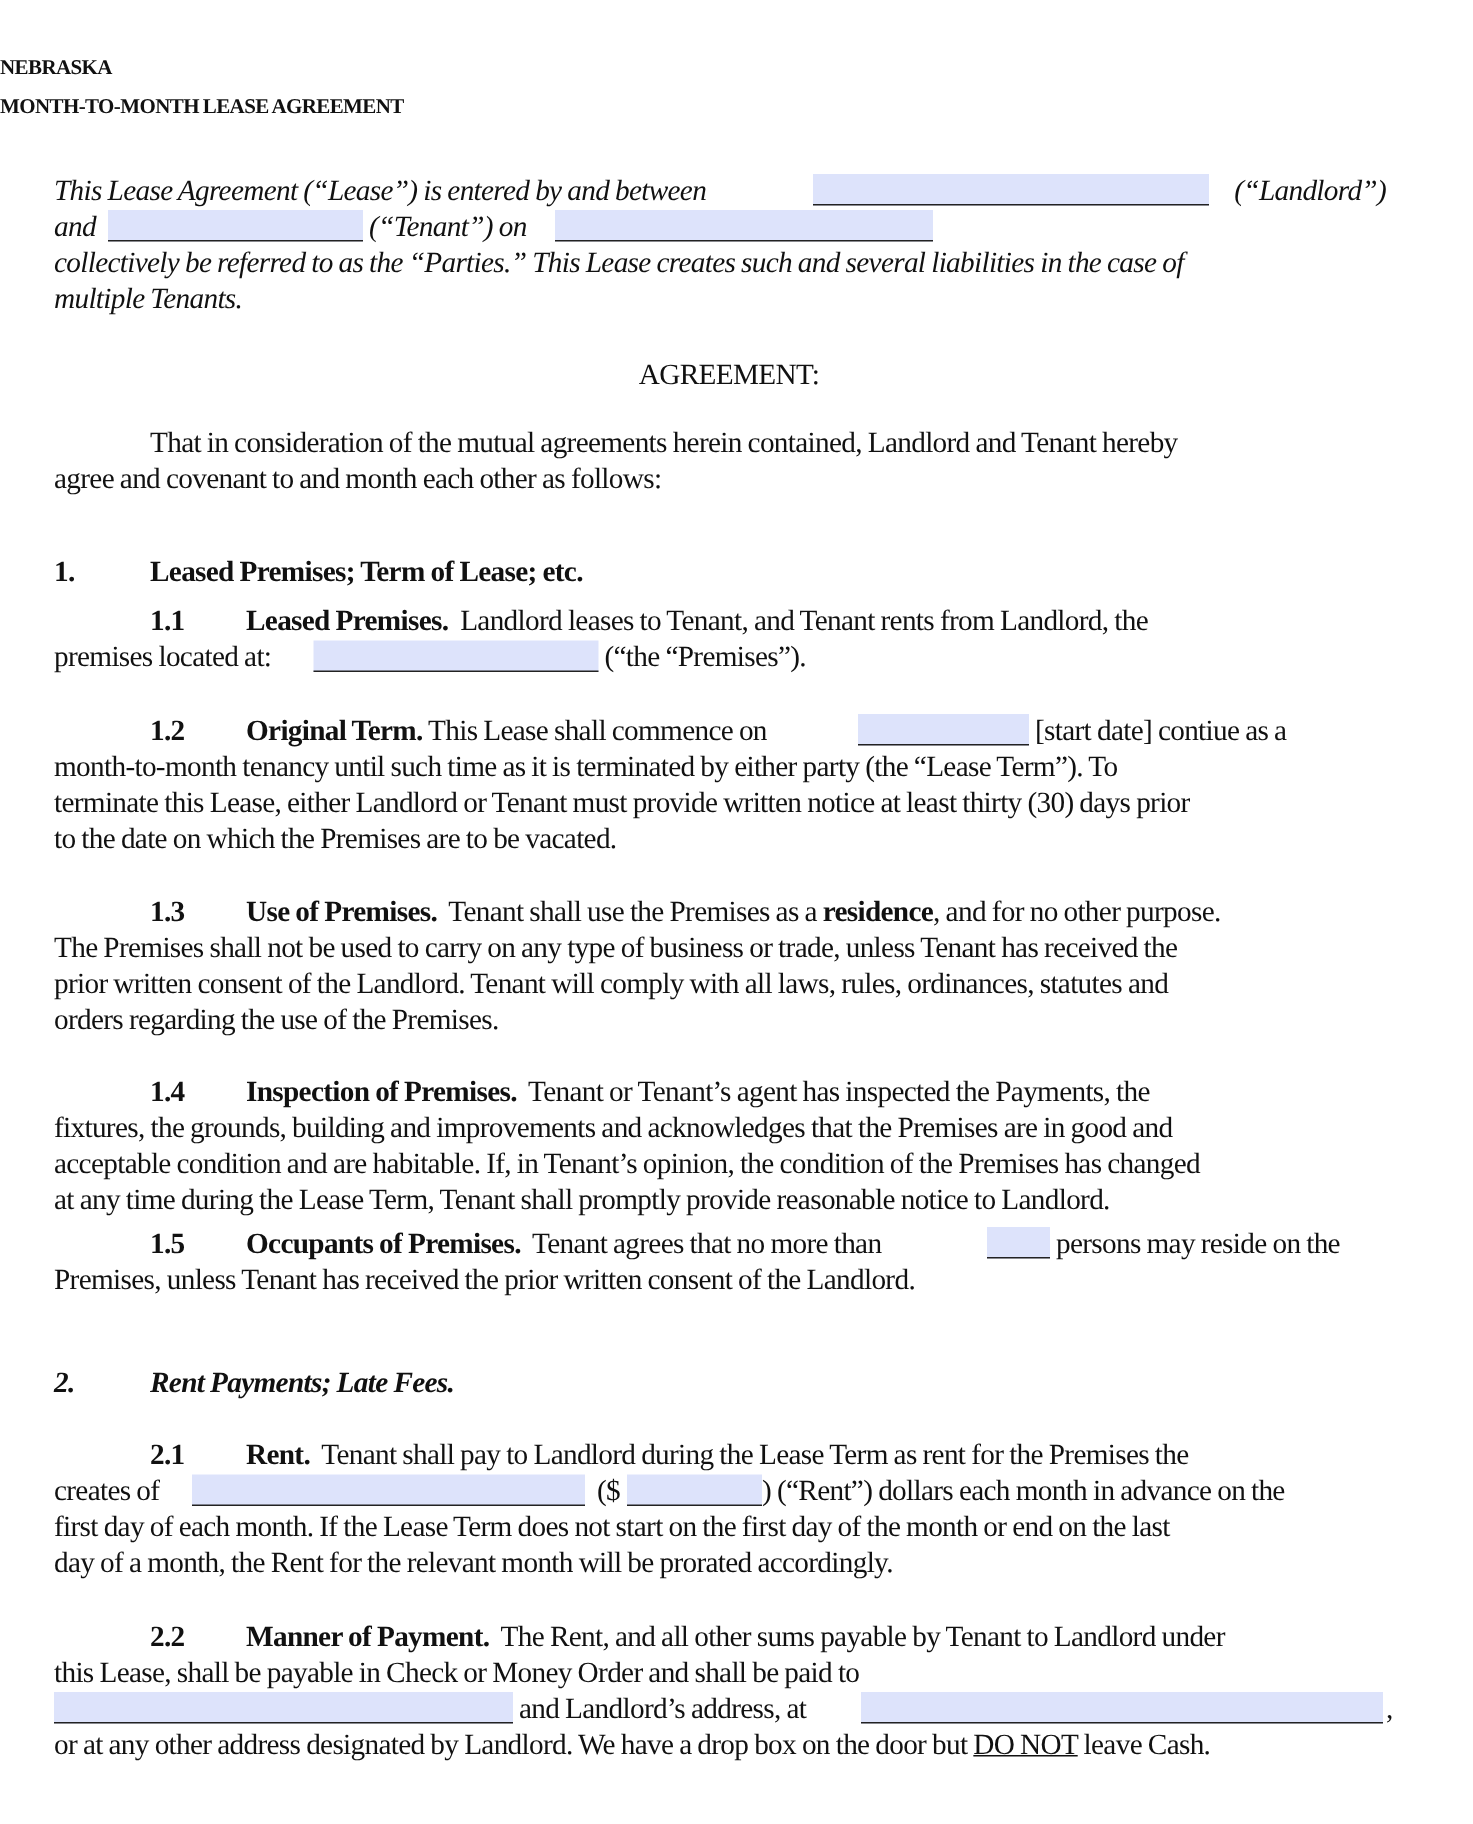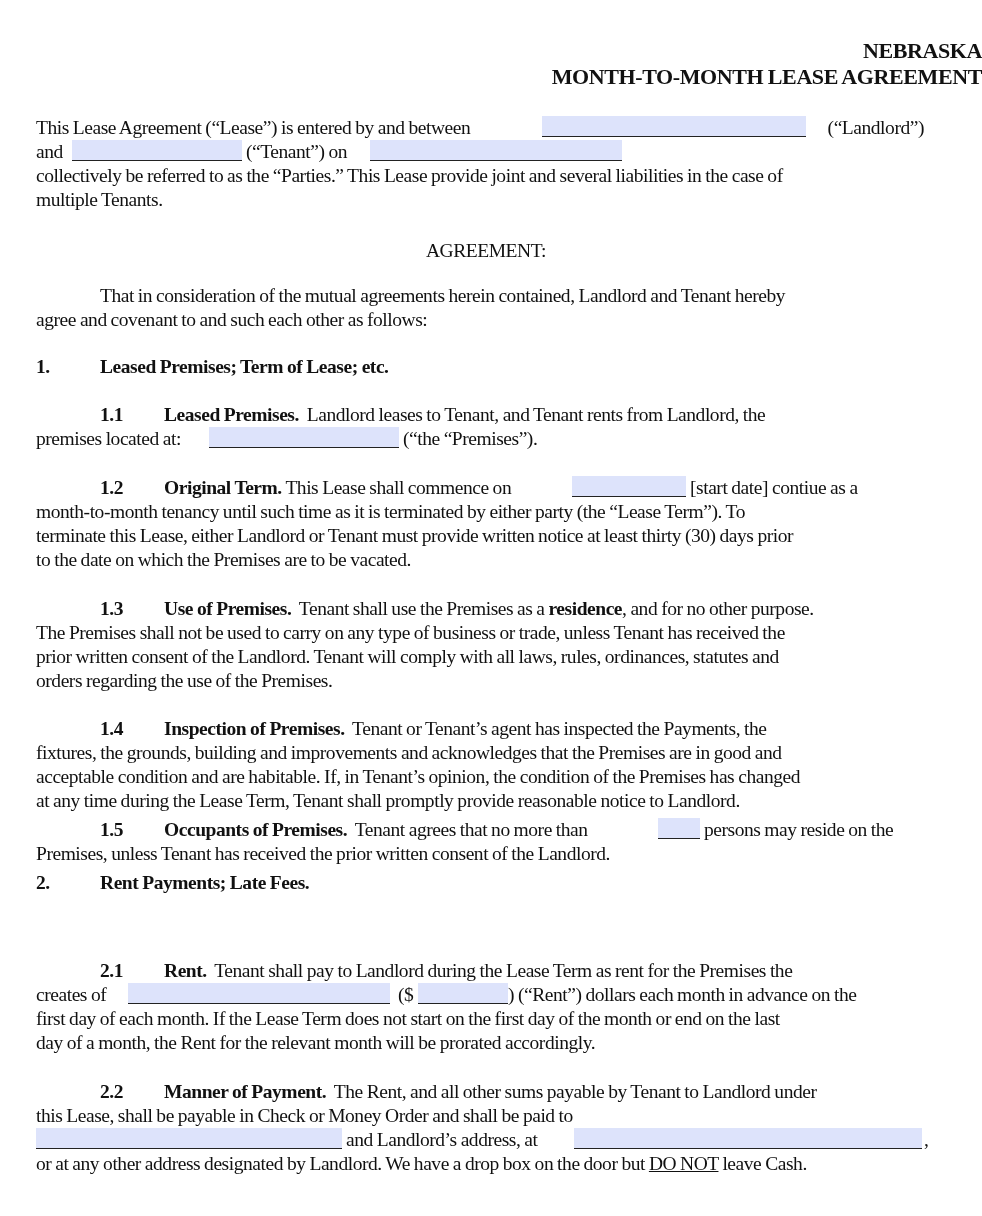--- a/index.html
+++ b/index.html
@@ -6,22 +6,22 @@
   body {
     width: 982px; height: 1216px; overflow: hidden;
     font-family: "Liberation Serif", "DejaVu Serif", serif;
     color: #111111;
     font-size: 19.5px;
     letter-spacing: -0.45px;
     word-spacing: -0.5px;
   }
   .page { position: relative; width: 982px; height: 1216px; }
   .title {
-    position: absolute; left: 0; width: 982px; text-align: right;
-    font-weight: bold; font-size: 22px; letter-spacing: -0.4px;
+    position: absolute; left: 0; width: 982px; text-align: left;
+    font-weight: bold; font-size: 14px; letter-spacing: -0.4px;
   }
   .t1 { top: 38px; }
   .t2 { top: 64px; }
   .block { position: absolute; left: 36px; width: 900px; line-height: 24px; }
   .line { white-space: nowrap; height: 24px; position: relative; }
   .ind { display: inline-block; width: 64px; }
   .num { display: inline-block; width: 64px; font-weight: bold; }
   .secnum { display: inline-block; width: 64px; font-weight: bold; }
   .b { font-weight: bold; }
   .u { text-decoration: underline; }
@@ -34,43 +34,43 @@
   .center { text-align: center; }
 </style>
 </head>
 <body>
 
 <div class="page">
 
   <div class="title t1">NEBRASKA</div>
   <div class="title t2">MONTH-TO-MONTH LEASE AGREEMENT</div>
 
-  <div class="block" style="top:116px;">
+  <div class="block" style="top:116px;font-style:italic;">
     <div class="line">
       <span>This Lease Agreement (“Lease”) is entered by and between</span>
       <span class="field" style="position:absolute;left:506px;width:264px;"></span>
       <span style="position:absolute;right:12px;">(“Landlord”)</span>
     </div>
     <div class="line">
       <span>and</span>
       <span class="field" style="position:absolute;left:36px;width:170px;"></span>
       <span style="position:absolute;left:210px;">(“Tenant”) on</span>
       <span class="field" style="position:absolute;left:334px;width:252px;"></span>
     </div>
-    <div class="line">collectively be referred to as the “Parties.” This Lease provide joint and several liabilities in the case of</div>
+    <div class="line">collectively be referred to as the “Parties.” This Lease creates such and several liabilities in the case of</div>
     <div class="line">multiple Tenants.</div>
   </div>
 
   <div class="block center" style="top:239px;">AGREEMENT:</div>
   <div class="block" style="top:284px;">
     <div class="line"><span class="ind"></span><span>That in consideration of the mutual agreements herein contained, Landlord and Tenant hereby</span></div>
-    <div class="line">agree and covenant to and such each other as follows:</div>
+    <div class="line">agree and covenant to and month each other as follows:</div>
   </div>
 
-  <div class="block b" style="top:355px;">
+  <div class="block b" style="top:370px;">
     <span class="secnum">1.</span><span>Leased Premises; Term of Lease; etc.</span>
   </div>
 
   <div class="block" style="top:403px;">
     <div class="line">
       <span class="ind"></span><span class="num">1.1</span><span class="b">Leased Premises.</span>&nbsp; <span>Landlord leases to Tenant, and Tenant rents from Landlord, the</span>
     </div>
     <div class="line">
       <span>premises located at:</span>
       <span class="field" style="position:absolute;left:173px;width:190px;"></span>
@@ -109,21 +109,21 @@
 
   <div class="block" style="top:818px;">
     <div class="line">
       <span class="ind"></span><span class="num">1.5</span><span class="b">Occupants of Premises.</span>&nbsp; <span>Tenant agrees that no more than</span>
       <span class="field" style="position:absolute;left:622px;width:42px;"></span>
       <span style="position:absolute;left:668px;">persons may reside on the</span>
     </div>
     <div class="line">Premises, unless Tenant has received the prior written consent of the Landlord.</div>
   </div>
 
-  <div class="block b" style="top:871px;">
+  <div class="block b" style="top:911px;font-style:italic;">
     <span class="secnum">2.</span><span>Rent Payments; Late Fees.</span>
   </div>
 
   <div class="block" style="top:959px;">
     <div class="line">
       <span class="ind"></span><span class="num">2.1</span><span class="b">Rent.</span>&nbsp; <span>Tenant shall pay to Landlord during the Lease Term as rent for the Premises the</span>
     </div>
     <div class="line">
       <span>creates of</span>
       <span class="field" style="position:absolute;left:92px;width:262px;"></span>

